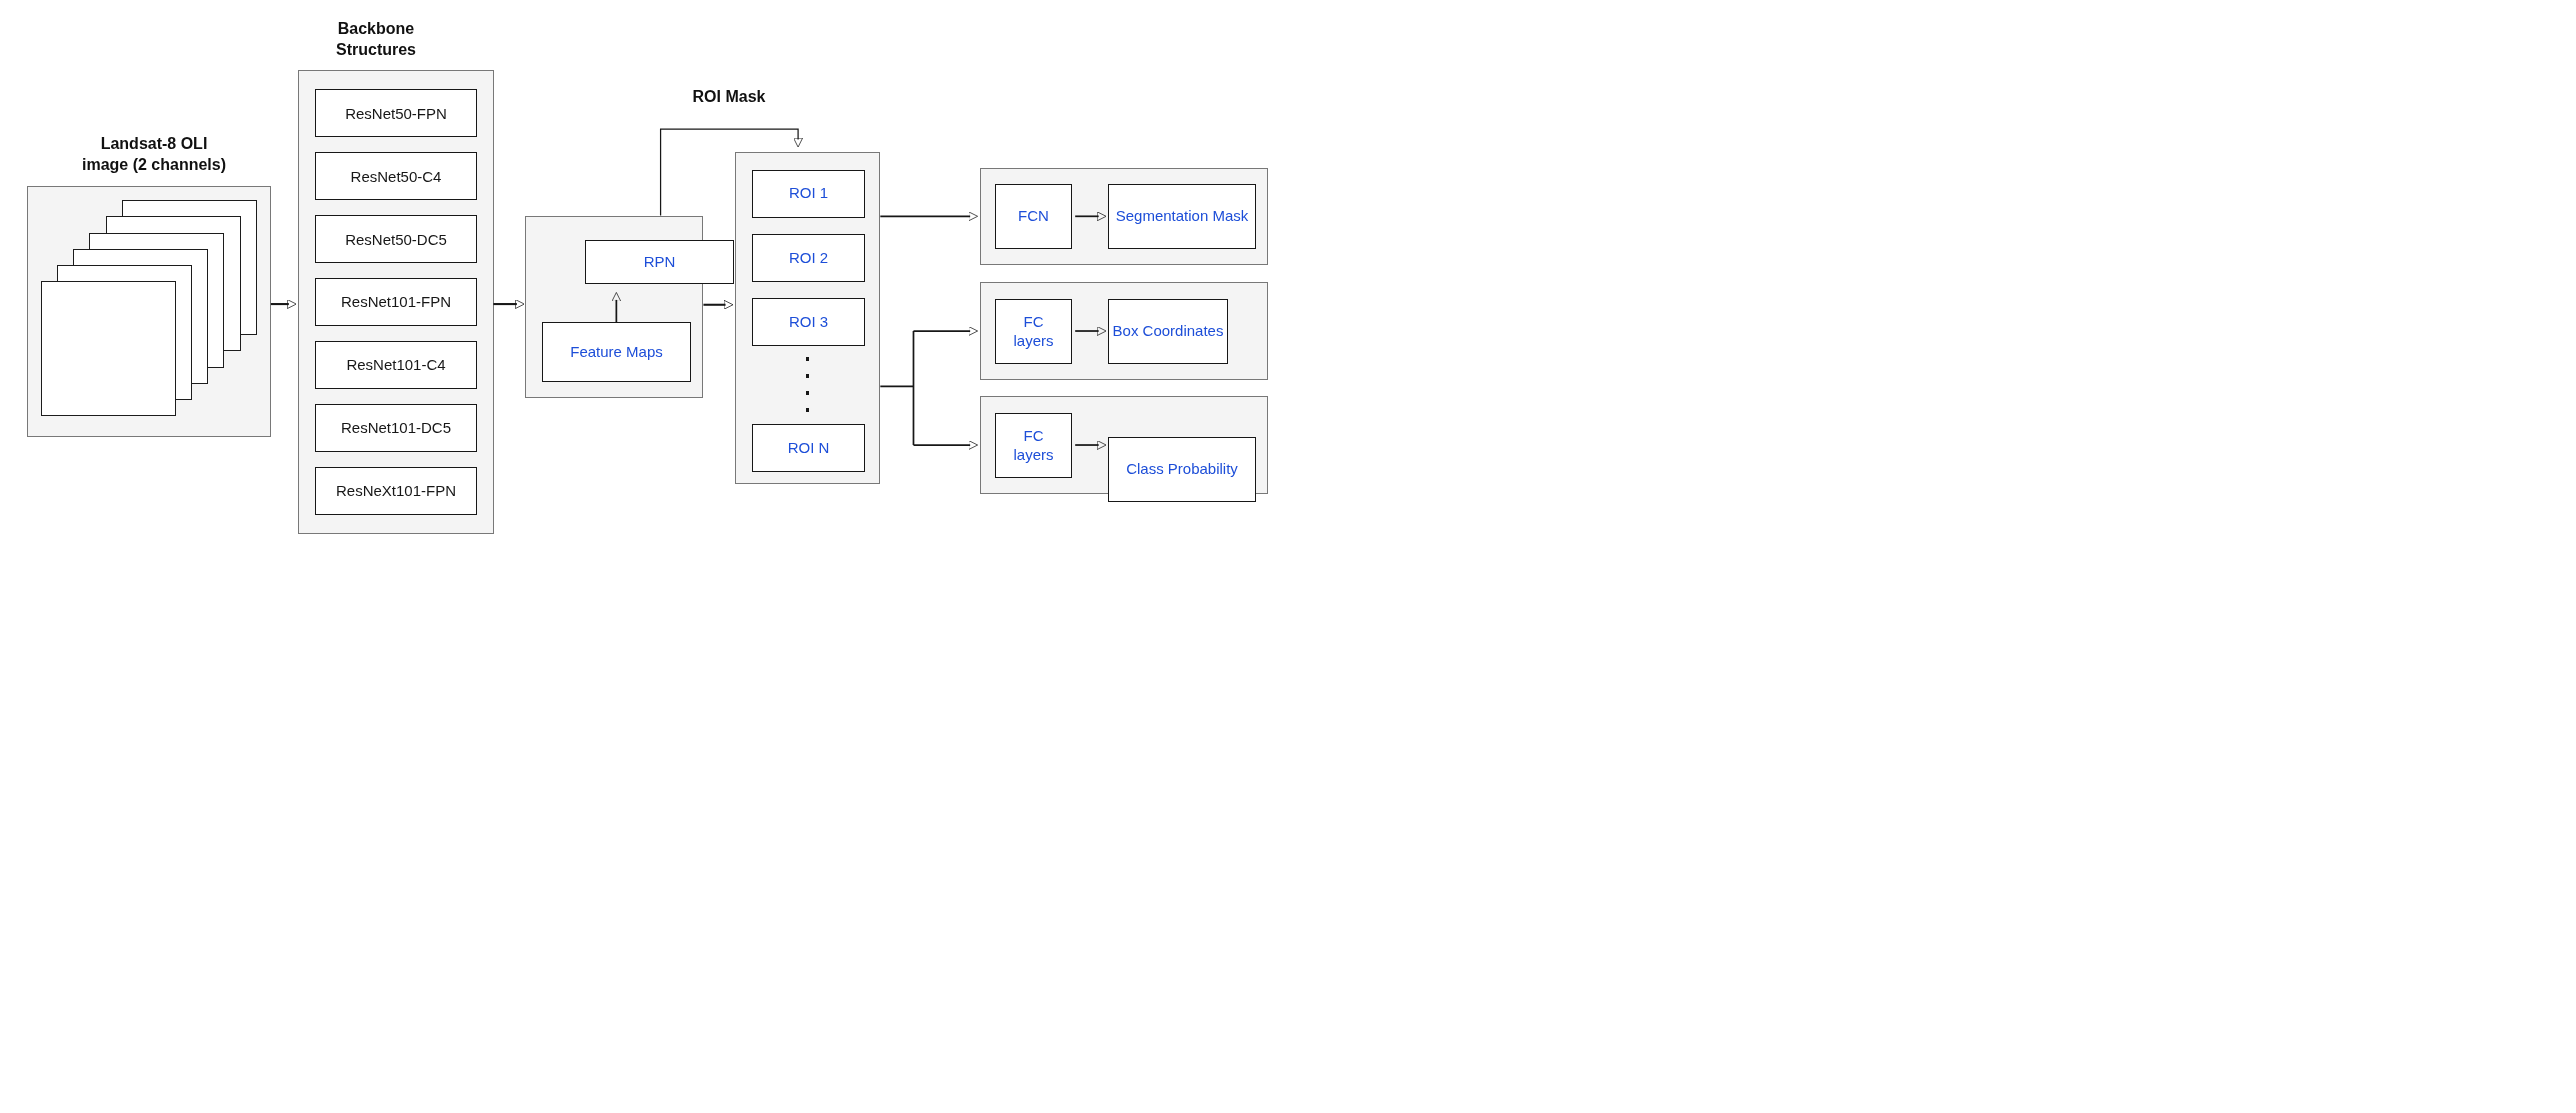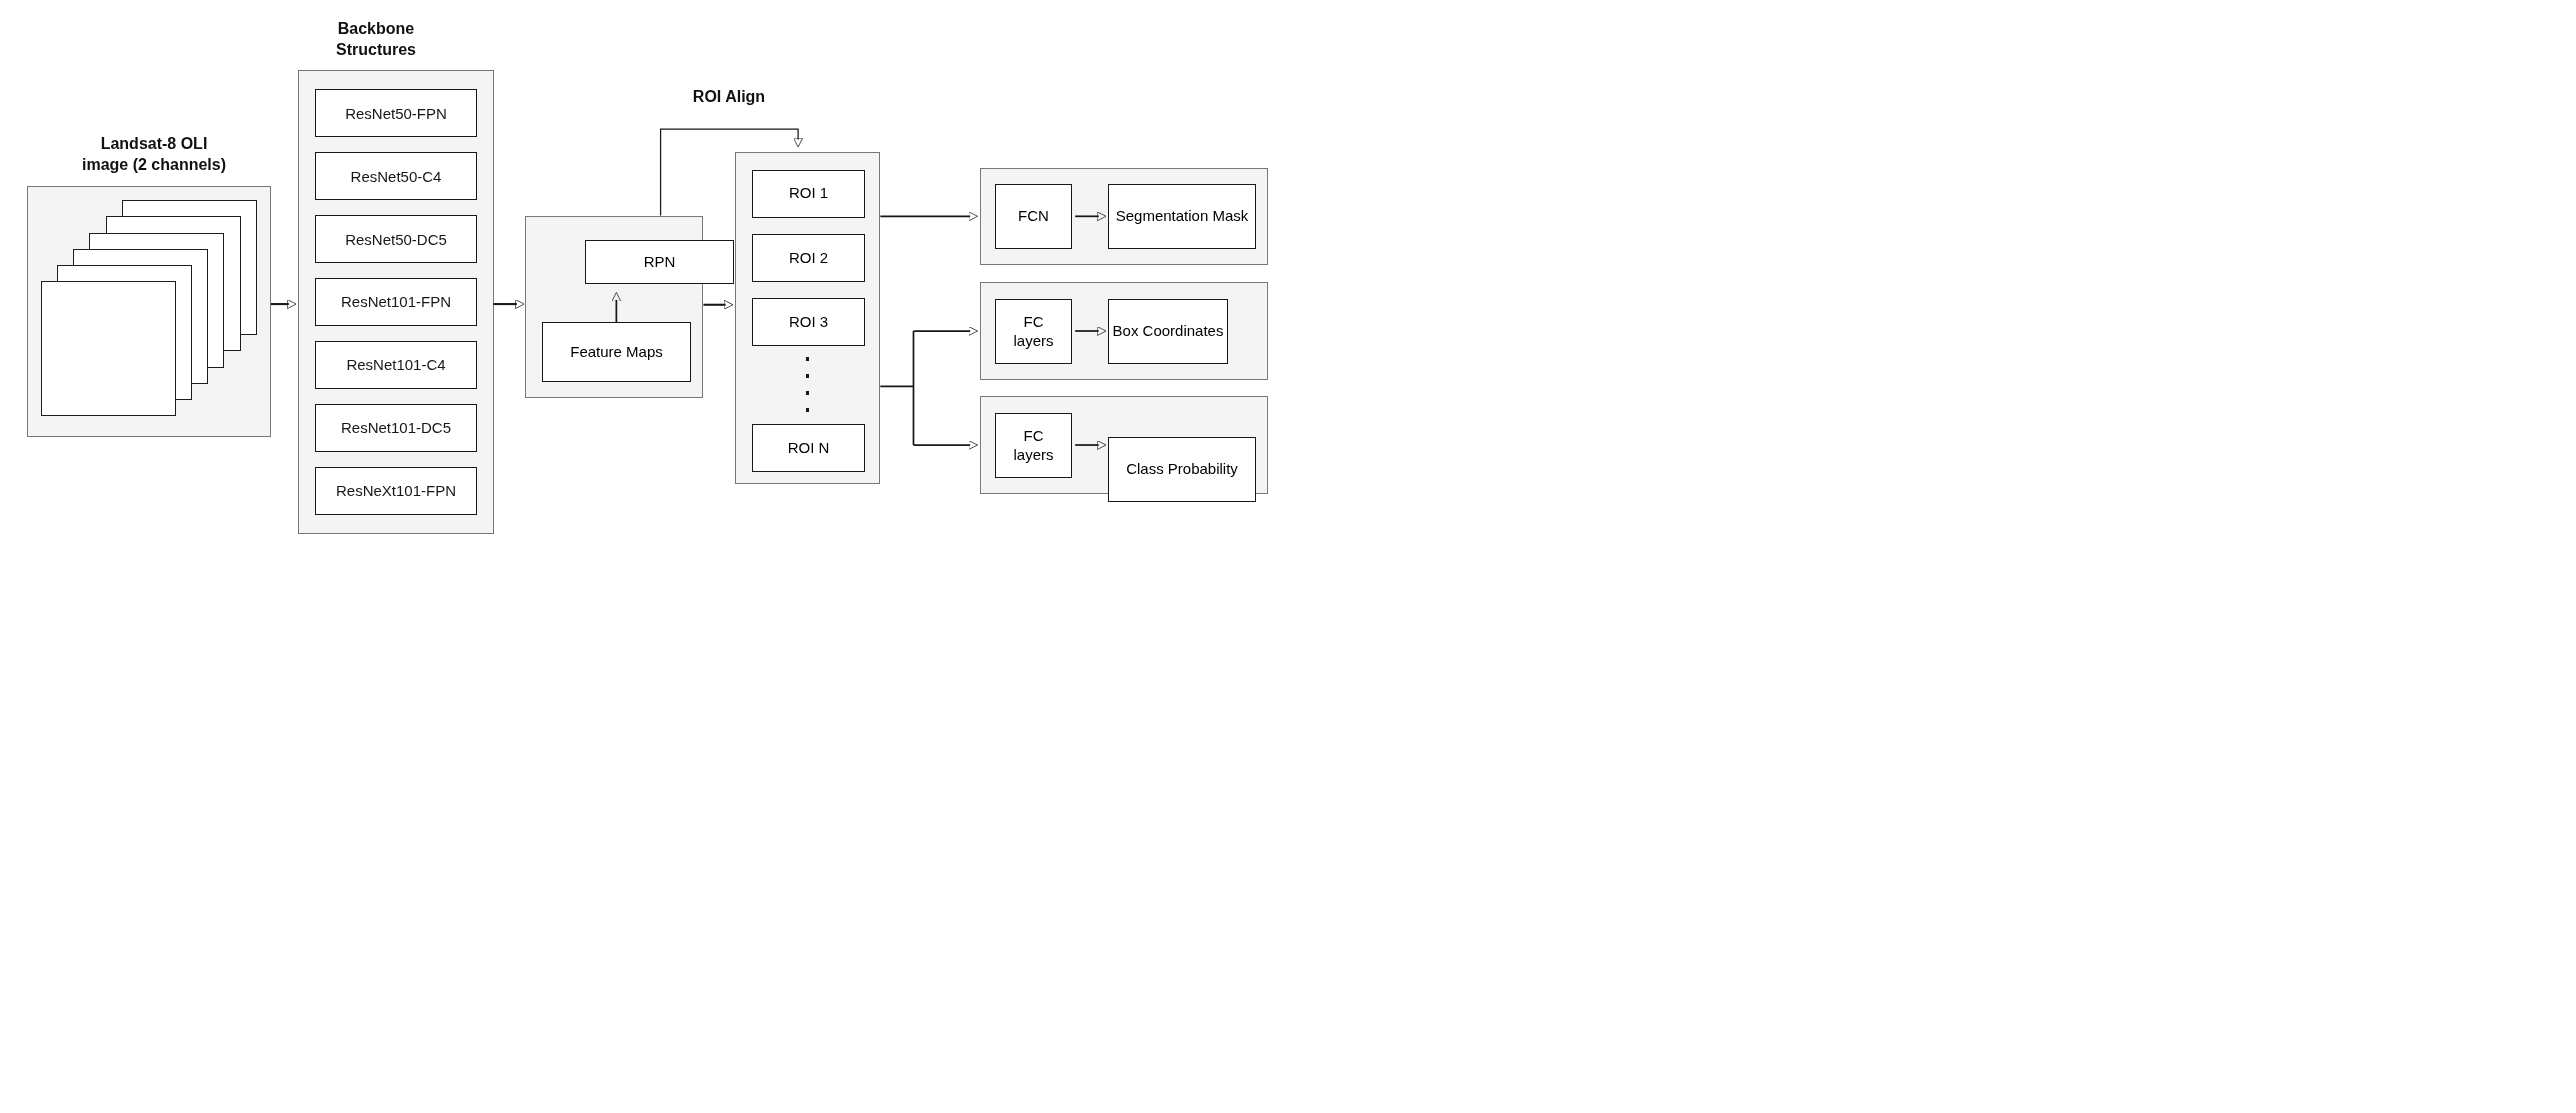--- a/index.html
+++ b/index.html
@@ -27,21 +27,21 @@
     background: #ffffff;
     border: 1.4px solid #171717;
     box-sizing: border-box;
     display: flex;
     flex-direction: column;
     align-items: center;
     justify-content: center;
     text-align: center;
     font-size: 15px;
     line-height: 18.7px;
-    color: #000000;
+    color: #1d4ed8;
   }
   .diagram-title {
     position: absolute;
     font-weight: bold;
     font-size: 16px;
     line-height: 21px;
     text-align: center;
     color: #111111;
     white-space: nowrap;
   }
@@ -166,21 +166,21 @@
 
   <div class="container" style="left:525px; top:216px; width:178px; height:182px;"></div>
   <div class="wbox" style="left:542px; top:240px; width:149px; height:44px;margin-left:43px;">
     <span>RPN</span>
   </div>
   <div class="wbox" style="left:542px; top:322px; width:149px; height:60px;">
     <span>Feature Maps</span>
   </div>
 
   <div class="diagram-title" style="left:667px; top:86px; width:124px;">
-    <span>ROI Align</span>
+    <span>ROI Mask</span>
   </div>
 
   <div class="container" id="roi-container" style="left:735px; top:152px; width:145px; height:332px;">
     <div class="roi-dots" id="roi-dots">
         <div class="dot"></div>
         <div class="dot"></div>
         <div class="dot"></div>
         <div class="dot"></div>
       </div>
 

